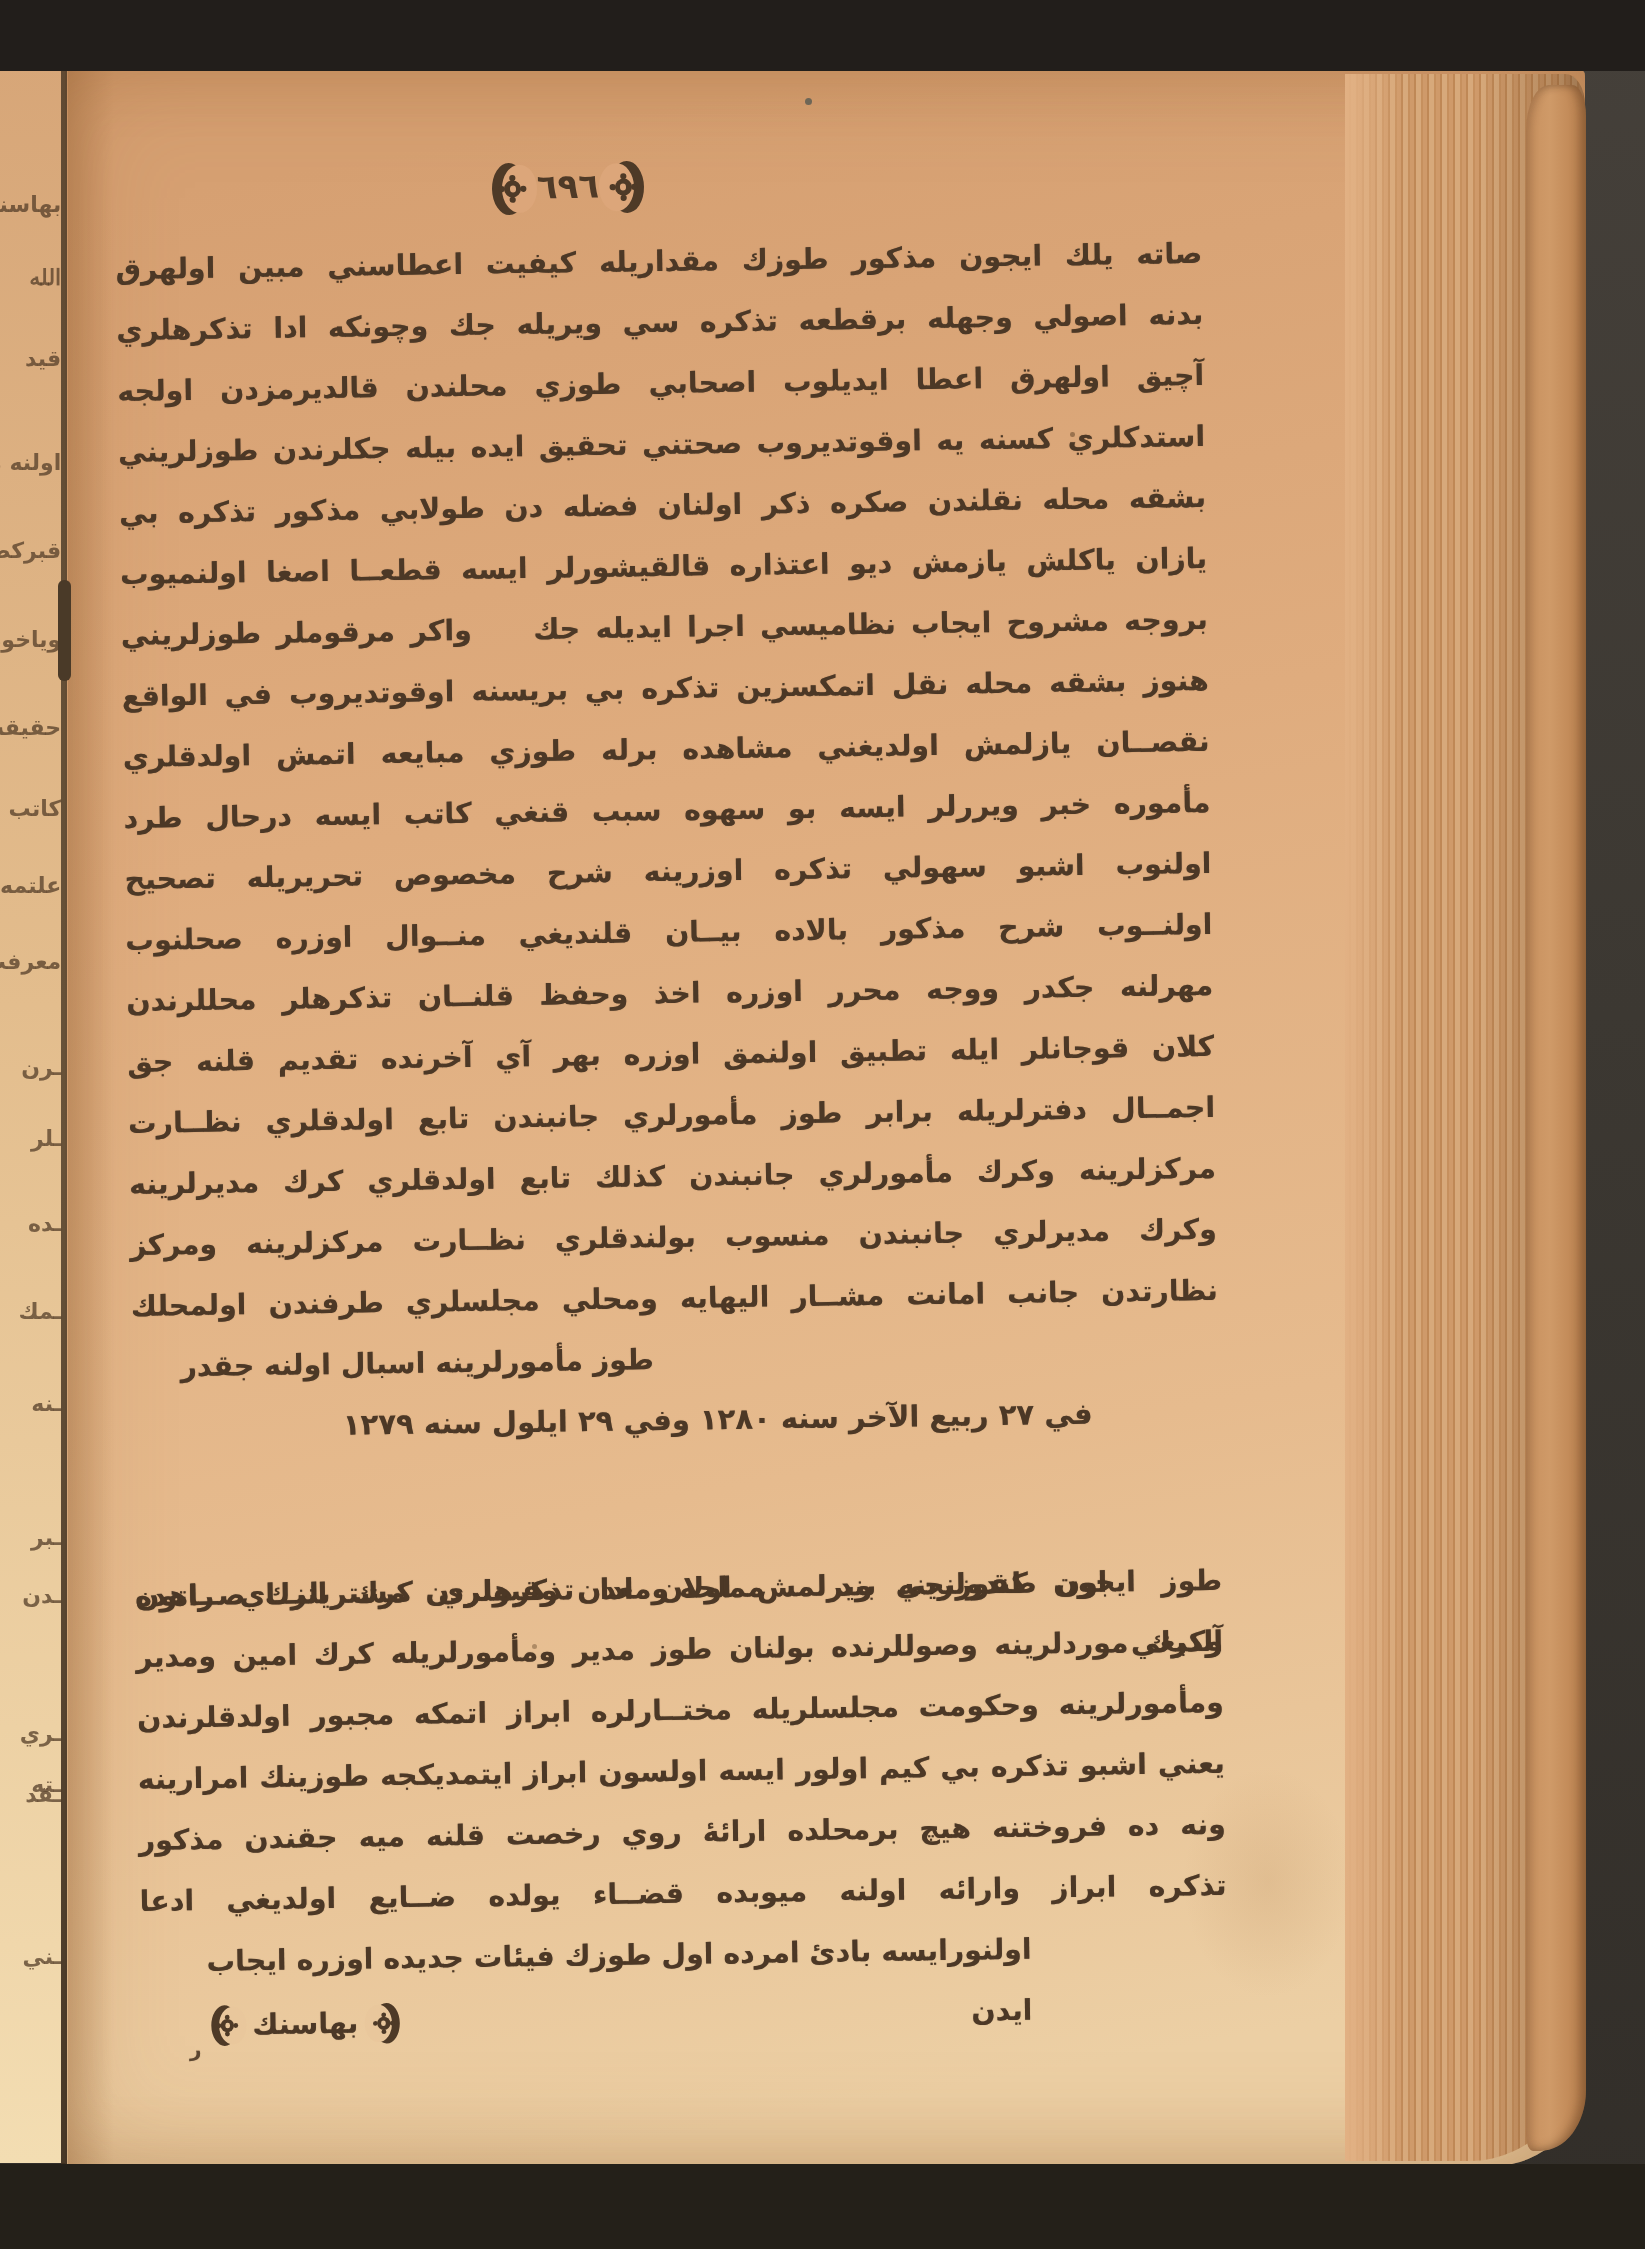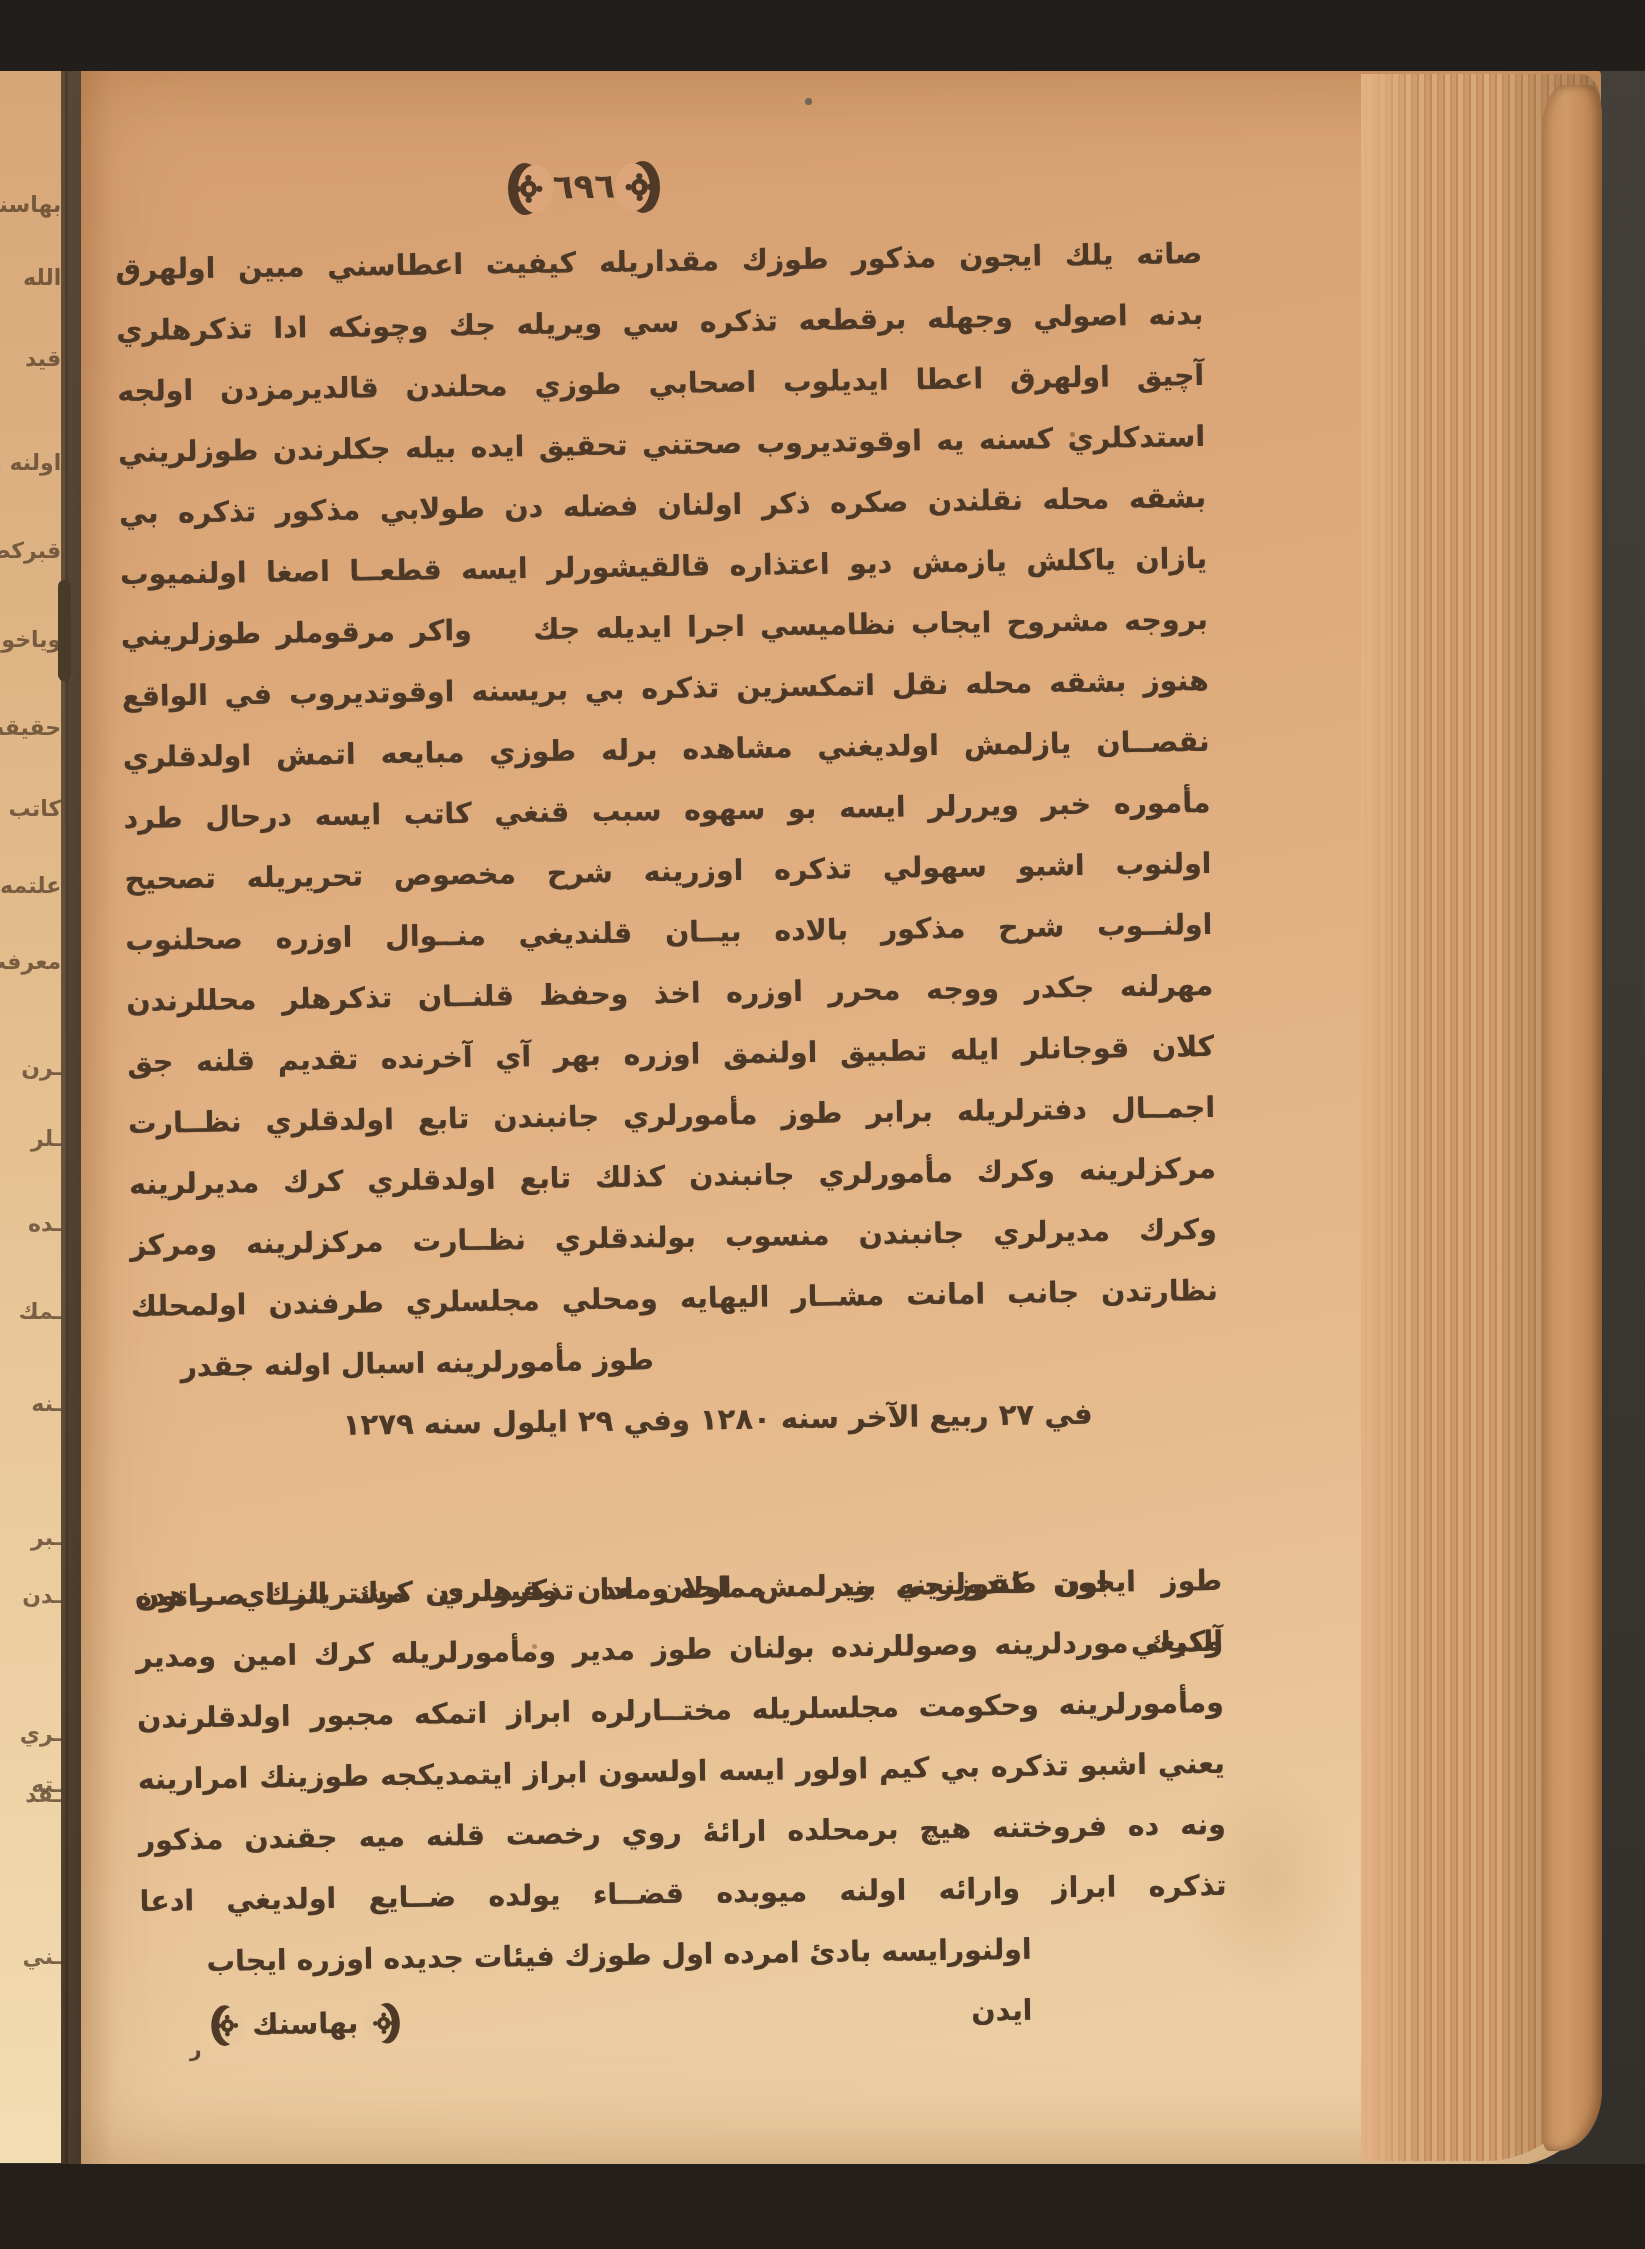--- a/index.html
+++ b/index.html
@@ -24,21 +24,21 @@
     position:absolute;left:61px;top:71px;width:6.1px;height:2150px;z-index:3;
     background:linear-gradient(180deg,rgba(75,57,38,.85) 0%,rgba(90,70,47,.9) 50%,rgba(60,45,30,.95) 100%);
   }
   .gutter-notch{position:absolute;left:58px;top:580px;width:13px;height:101px;background:#4a3a28;border-radius:6.1px;z-index:4;}
   .gutter-shade{
     position:absolute;left:68px;top:71px;width:46px;height:2095px;z-index:3;
     background:linear-gradient(90deg,rgba(140,90,45,.30),rgba(140,90,45,0));
   }
   
   .page{
-    position:absolute;left:81px;top:68px;width:1520px;height:2098px;z-index:2;
+    position:absolute;left:65px;top:68px;width:1520px;height:2098px;z-index:2;
     background:linear-gradient(170deg,#d6a072 6%,#dfac7e 35%,#e6bb8e 65%,#eccfa4 92%);
     box-shadow:inset 0 0 108px rgba(150,92,44,.28), inset -31px 0 69px rgba(135,80,38,.22);
     border-radius:0 7.7px 92px 3.1px;
   }
   .fore-edge{
     position:absolute;left:1280px;top:6.1px;width:240px;height:2087px;
     border-radius:0 20px 115px 0/0 31px 131px 0;
     background:
       linear-gradient(90deg,rgba(226,177,132,1) 0px,rgba(226,177,132,0) 61px),
       linear-gradient(90deg,rgba(0,0,0,0) 55%,rgba(96,58,24,.28) 88%,rgba(70,42,18,.40) 100%),
@@ -101,21 +101,21 @@
 <body>
 
 <div class="scene">
 
   <div class="band-top"></div>
 
   <div class="facing-strip">
     <div>
 
     <span class="frag" style="top: 134px;">بهاسنك</span>
-        <span class="frag" style="top: 207px;">الله</span>
+        <span class="frag" style="top: 207px; font-family: Liberation Serif, serif;">الله</span>
         <span class="frag" style="top: 288px; text-align: right;">قيد</span>
         <span class="frag" style="top: 392px;">اولنه رق</span>
         <span class="frag" style="top: 480px;">قبركص</span>
         <span class="frag" style="top: 569px;">وياخود</span>
         <span class="frag" style="top: 657px;">حقيقة</span>
         <span class="frag" style="top: 738px;">كاتب</span>
         <span class="frag" style="top: 815px; text-align: center;">علتمه</span>
         <span class="frag" style="top: 891px;">معرفت</span>
         <span class="frag" style="top: 984px; margin-top: 13px;">ـرن</span>
         <span class="frag" style="top: 1068px;">ـلر</span>

